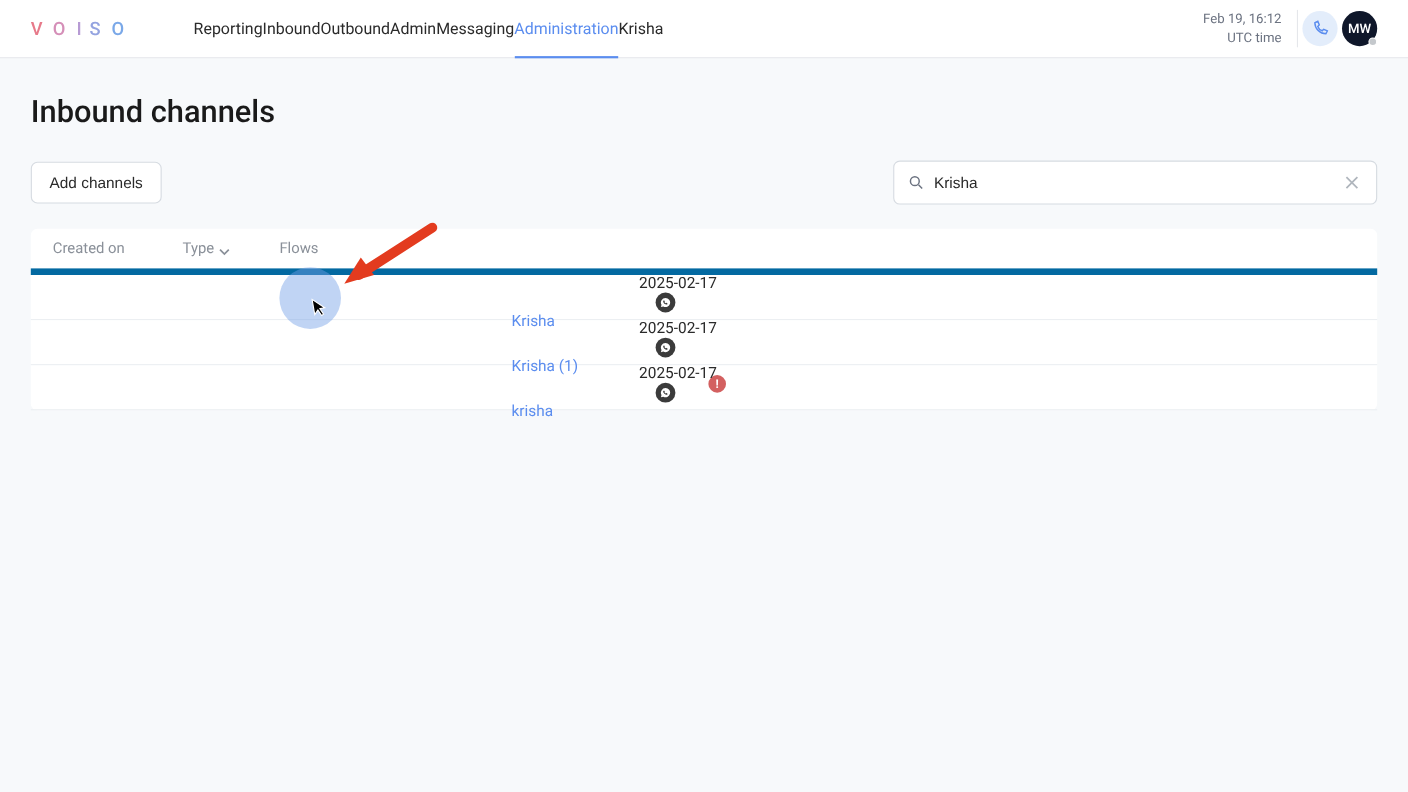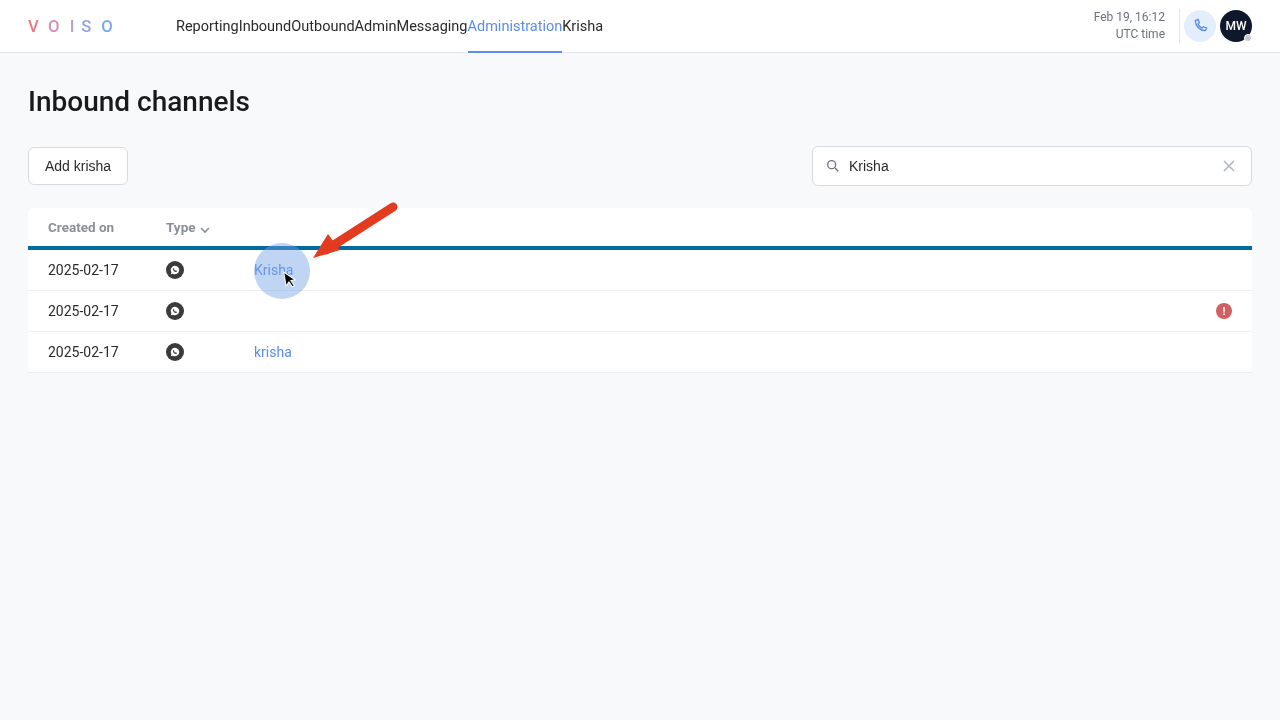--- a/index.html
+++ b/index.html
@@ -153,37 +153,38 @@
     background: #fff;
     border-radius: 6px;
     overflow: visible;
     position: relative;
   }
   .thead {
     display: flex;
     padding: 0 20px;
     height: 42px;
     align-items: center;
-    border-bottom: 4px solid #0369a1;
+    border-bottom: 6px solid #0369a1;
     color: #8a9099;
     font-size: 13.5px;
-    font-weight: 700;
+    font-weight: 400;
   }
   .col-created { width: 118px; }
   .col-type { width: 88px; display: flex; align-items: flex-end; gap: 4px; }
   .col-name { width: 350px; }
   .col-flows { flex: 1; }
   .col-status { width: 40px; display:flex; justify-content:flex-end; }
   .row {
     display: flex;
     padding: 0 20px;
     height: 41px;
     align-items: center;
     border-bottom: 1px solid #eceff2;
     font-size: 14px;
+    flex-direction: column;
   }
   .row .col-created { color: #2a2a2a; }
   .row .col-name a { color: #5b8def; text-decoration: none; cursor: pointer; }
   .row:last-child { border-bottom: none; }
   .wa-icon {
     width: 18px; height: 18px;
     background: #3b3b3b;
     border-radius: 50%;
     display: flex;
     align-items: center;
@@ -257,21 +258,21 @@
       <span>MW</span>
       <span class="avatar-dot"></span>
     </div>
   </div>
 </div>
 
 <div class="content">
   <h1 class="page-title">Inbound channels</h1>
 
   <div class="actions-row">
-    <button class="btn-outline">Add krisha</button>
+    <button class="btn-outline">Add channels</button>
     <div class="search-box">
       <svg width="16" height="16" viewBox="0 0 24 24">
           <circle cx="10" cy="10" r="6" fill="none" stroke="#6b7280" stroke-width="2"></circle>
           <line x1="15" y1="15" x2="20" y2="20" stroke="#6b7280" stroke-width="2"></line>
         </svg>
       <input type="text" value="Krisha" style="">
       <span class="search-clear">
         <svg width="12" height="12" viewBox="0 0 12 12">
             <path stroke="#b0b6bd" stroke-width="1.6" d="M1 1l10 10M11 1L1 11"></path>
           </svg>
@@ -281,20 +282,21 @@
 
   <div class="table-wrap">
     <div class="thead">
       <div class="col-created">Created on</div>
       <div class="col-type">
         <span>Type</span>
         <svg width="10" height="10" viewBox="0 0 10 10">
             <path d="M1 3l4 4 4-4" fill="none" stroke="#8a9099" stroke-width="1.6"></path>
           </svg>
       </div>
+      <div class="col-flows">Flows</div>
       <div class="col-status"></div>
     </div>
 
     <div class="row">
       <div class="col-created">2025-02-17</div>
       <div class="col-type">
         <span class="wa-icon">
           <svg width="10" height="10" viewBox="0 0 24 24">
               <path fill="#fff" d="M12 2a10 10 0 0 0-8.7 15L2 22l5.2-1.3A10 10 0 1 0 12 2zm4.8 13.5c-.2.6-1.2 1.1-1.7 1.1-.4 0-.9.2-3-.6-2.5-1-4-3.5-4.2-3.7-.1-.2-1-1.3-1-2.5s.6-1.8.9-2c.2-.2.5-.3.7-.3h.5c.2 0 .4 0 .6.4l.8 2c0 .1.1.3 0 .4l-.4.6c-.1.2-.3.3-.1.6.6 1 1.3 1.5 2.4 2 .2.1.4.1.5-.1l.6-.7c.2-.2.3-.2.5-.1l1.8.9c.2.1.4.2.4.3.1.2.1.6-.1 1.2z"></path>
             </svg>
@@ -309,20 +311,23 @@
 
     <div class="row">
       <div class="col-created">2025-02-17</div>
       <div class="col-type">
         <span class="wa-icon">
           <svg width="10" height="10" viewBox="0 0 24 24">
               <path fill="#fff" d="M12 2a10 10 0 0 0-8.7 15L2 22l5.2-1.3A10 10 0 1 0 12 2zm4.8 13.5c-.2.6-1.2 1.1-1.7 1.1-.4 0-.9.2-3-.6-2.5-1-4-3.5-4.2-3.7-.1-.2-1-1.3-1-2.5s.6-1.8.9-2c.2-.2.5-.3.7-.3h.5c.2 0 .4 0 .6.4l.8 2c0 .1.1.3 0 .4l-.4.6c-.1.2-.3.3-.1.6.6 1 1.3 1.5 2.4 2 .2.1.4.1.5-.1l.6-.7c.2-.2.3-.2.5-.1l1.8.9c.2.1.4.2.4.3.1.2.1.6-.1 1.2z"></path>
             </svg>
         </span>
       </div>
+      <div class="col-name">
+        <a>Krisha (1)</a>
+      </div>
       <div class="col-flows"></div>
       <div class="col-status">
         <span class="alert-icon">!</span>
       </div>
     </div>
 
     <div class="row">
       <div class="col-created">2025-02-17</div>
       <div class="col-type">
         <span class="wa-icon">

